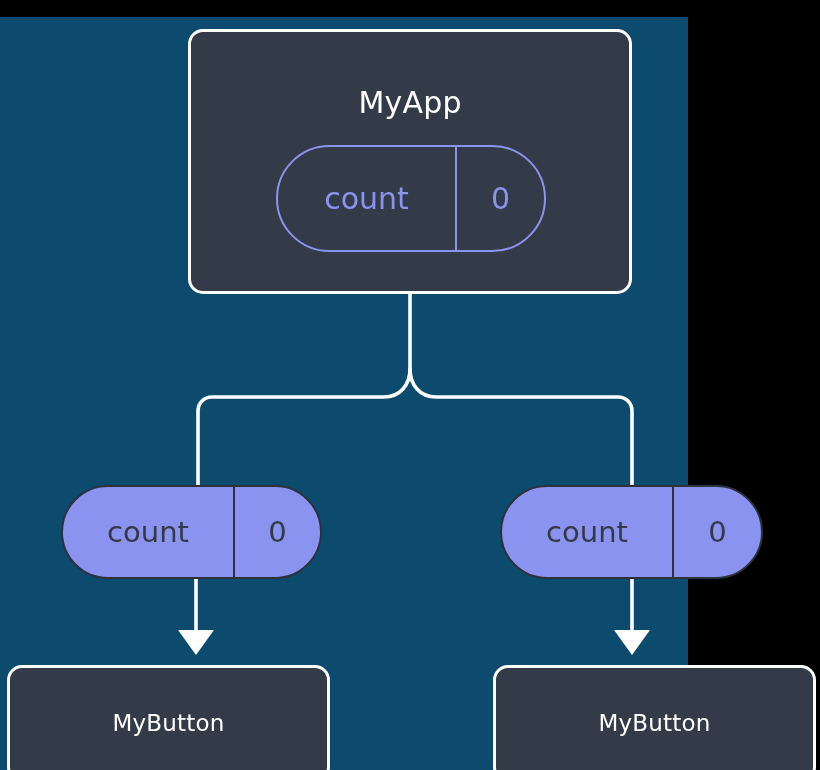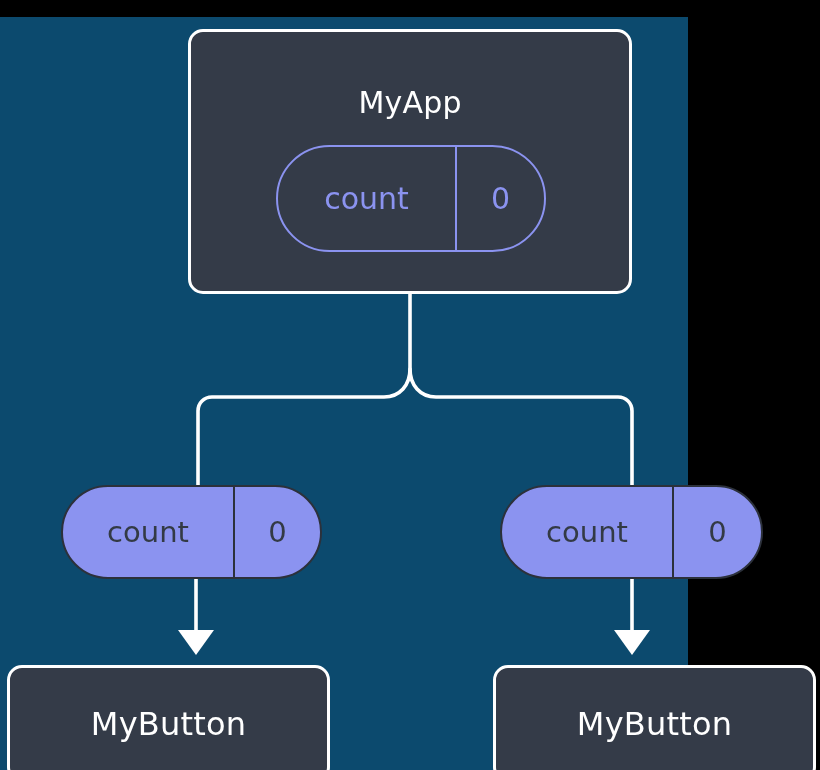--- a/index.html
+++ b/index.html
@@ -57,21 +57,21 @@
   }
   #app-card .card-title { margin-top: 56px; }
 
   .leaf-card {
     width: 323px;
     height: 117px;
     justify-content: center;
   }
   #btn-card-left  { left: 7px;   top: 648px; }
   #btn-card-right { left: 493px; top: 648px; }
-  .leaf-card .card-title { font-size: 32px; }
+  .leaf-card .card-title { font-size: 23px; }
 
   
   .pill {
     position: absolute;
     box-sizing: border-box;
     display: flex;
     align-items: stretch;
     border-radius: 999px;
     overflow: hidden;
     justify-content: space-between;

